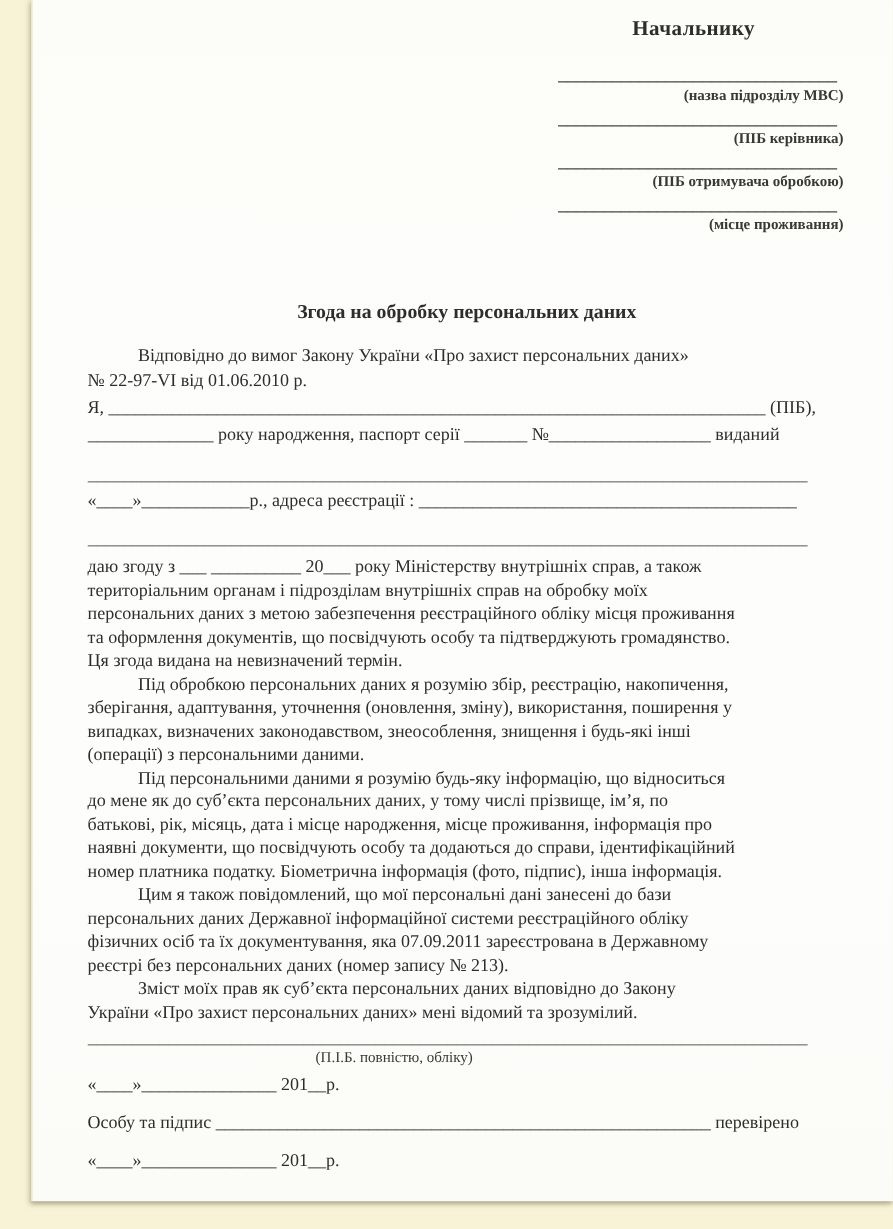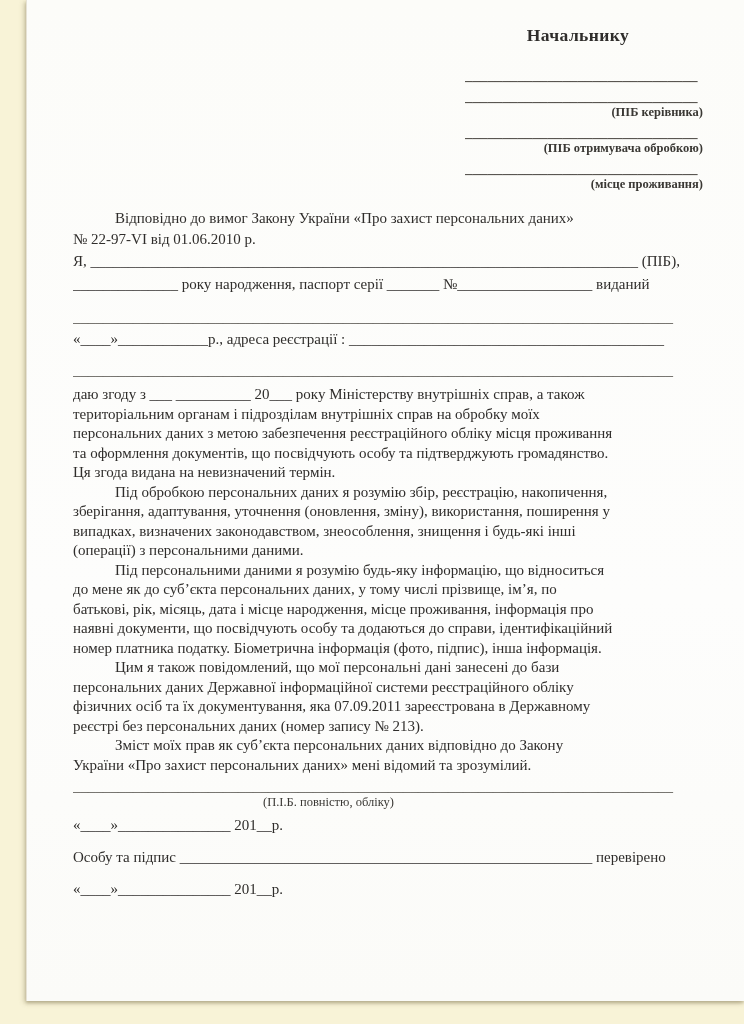--- a/index.html
+++ b/index.html
@@ -13,21 +13,21 @@
   .paper {
     position: absolute; left: 26px; top: 0;
     width: 718px; height: 1001px;
     box-sizing: border-box;
     background: linear-gradient(180deg, #fcfcf9 0%, #fdfdfc 60%, #fbfbf8 100%);
     border-left: 1px solid #e6e2d5;
     box-shadow: -2px 2px 5px rgba(120, 110, 70, 0.30), 0 2px 3px rgba(120, 110, 70, 0.35);
     padding: 12px 39px 0 46px;
   }
   .addressee {
-    width: 250px; margin: 12px 2px 0 auto;
+    width: 250px; margin: 0 2px 0 auto;
     text-align: center;
     font-weight: bold; font-size: 17.5px; line-height: 22px;
     letter-spacing: 0.4px;
   }
   .hfield { width: 240px; margin-left: auto; margin-top: 3px; font-weight: bold; }
   .hfield-first { margin-top: 20px; }
   .hline { font-size: 15px; line-height: 18px; white-space: nowrap; overflow: hidden; color: #4d4a45; }
   .hlbl  { font-size: 12.5px; line-height: 15px; text-align: right; padding-right: 2px; color: #3a3834; }
   .doc-title {
     margin-top: 54px;
@@ -52,34 +52,36 @@
 </style>
 </head>
 <body>
 
 <div class="paper">
 
   <div class="addressee">Начальнику</div>
 
   <div class="hfield hfield-first">
     <div class="hline">_______________________________</div>
+    <div class="hlbl">(назва підрозділу МВС)</div>
   </div>
   <div class="hfield">
     <div class="hline">_______________________________</div>
     <div class="hlbl">(ПІБ керівника)</div>
   </div>
   <div class="hfield">
     <div class="hline">_______________________________</div>
     <div class="hlbl">(ПІБ отримувача обробкою)</div>
   </div>
   <div class="hfield">
     <div class="hline">_______________________________</div>
     <div class="hlbl">(місце проживання)</div>
   </div>
 
+  <div class="doc-title">Згода на обробку персональних даних</div>
 
   <div class="para ind intro">Відповідно до вимог Закону України «Про захист персональних даних»
 № 22-97-VI від 01.06.2010 р.</div>
 
   <div class="frow">Я, _________________________________________________________________________ (ПІБ),</div>
   <div class="frow">______________ року народження, паспорт серії _______ №__________________ виданий</div>
 
   <div class="rule mt12">________________________________________________________________________________</div>
   <div class="frow mt2">«____»____________р., адреса реєстрації : __________________________________________</div>
   <div class="rule mt10">________________________________________________________________________________</div>

